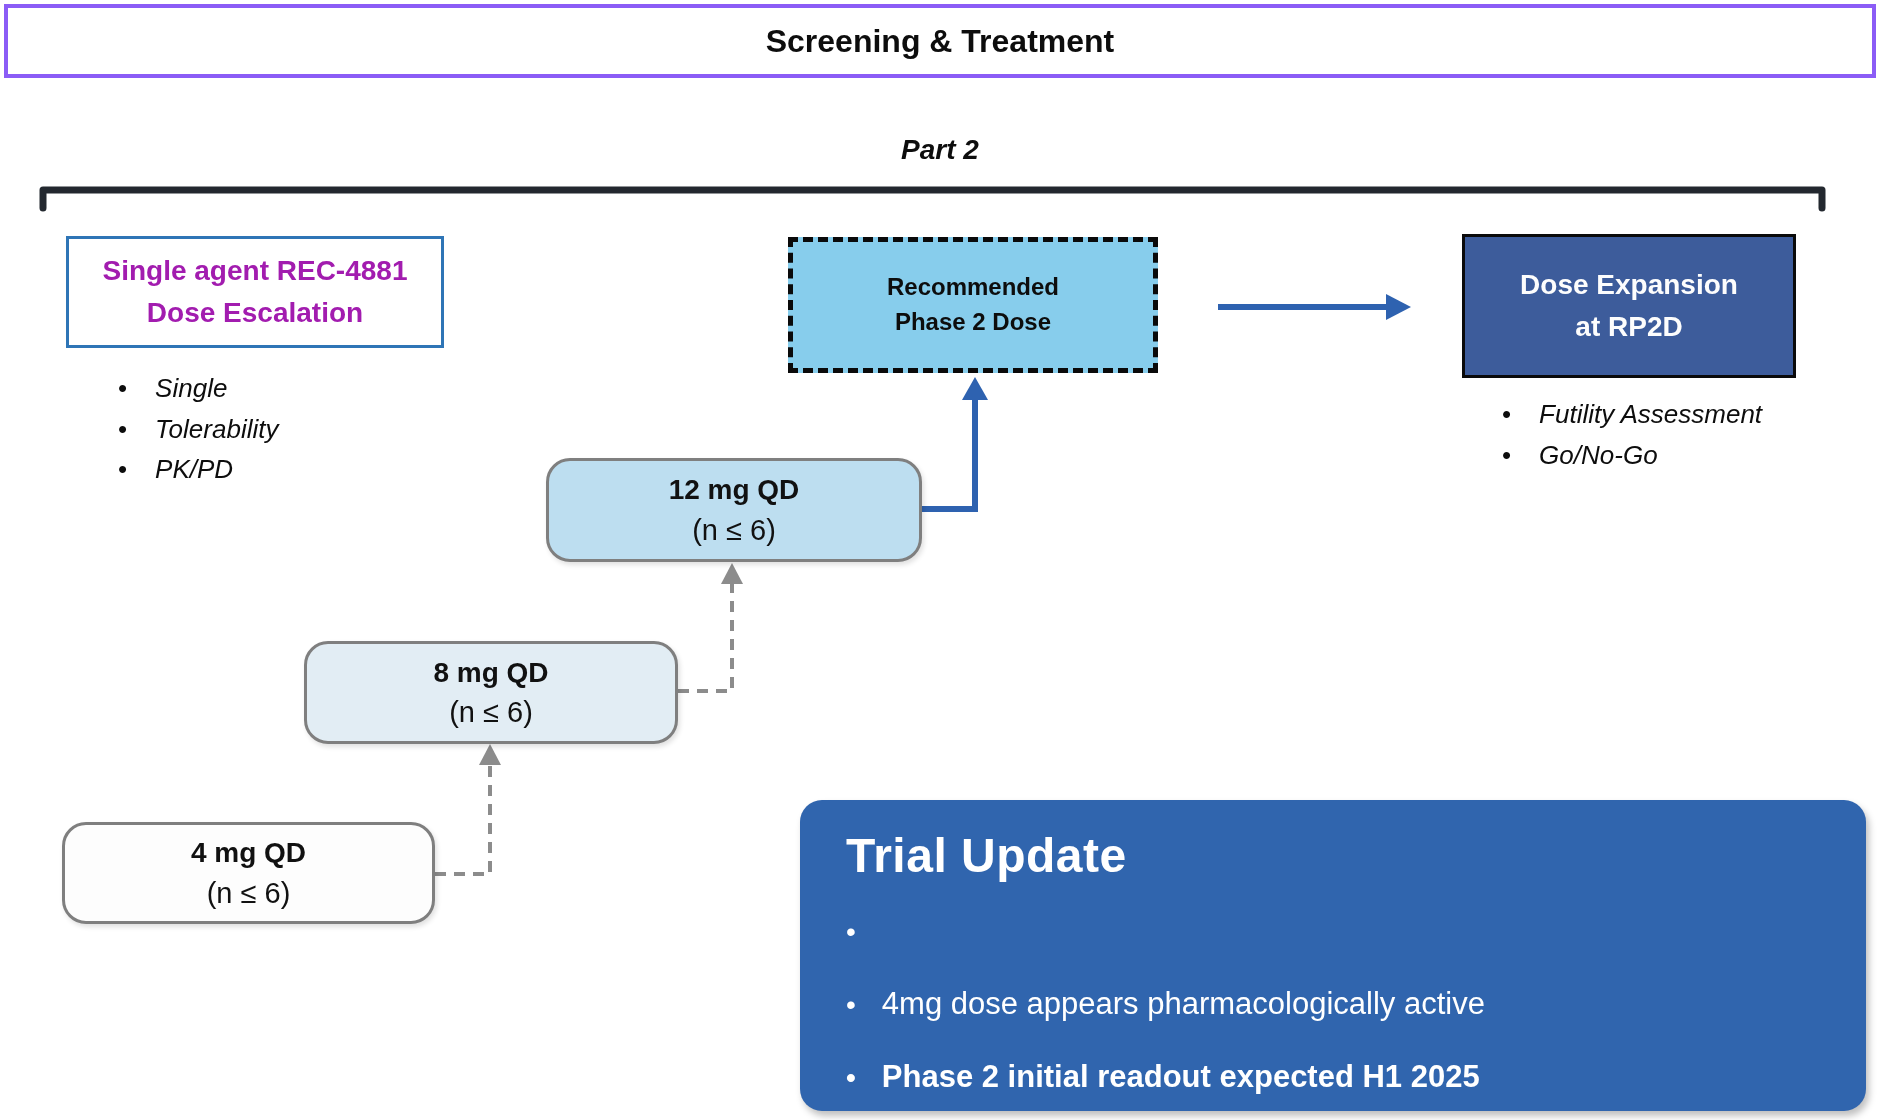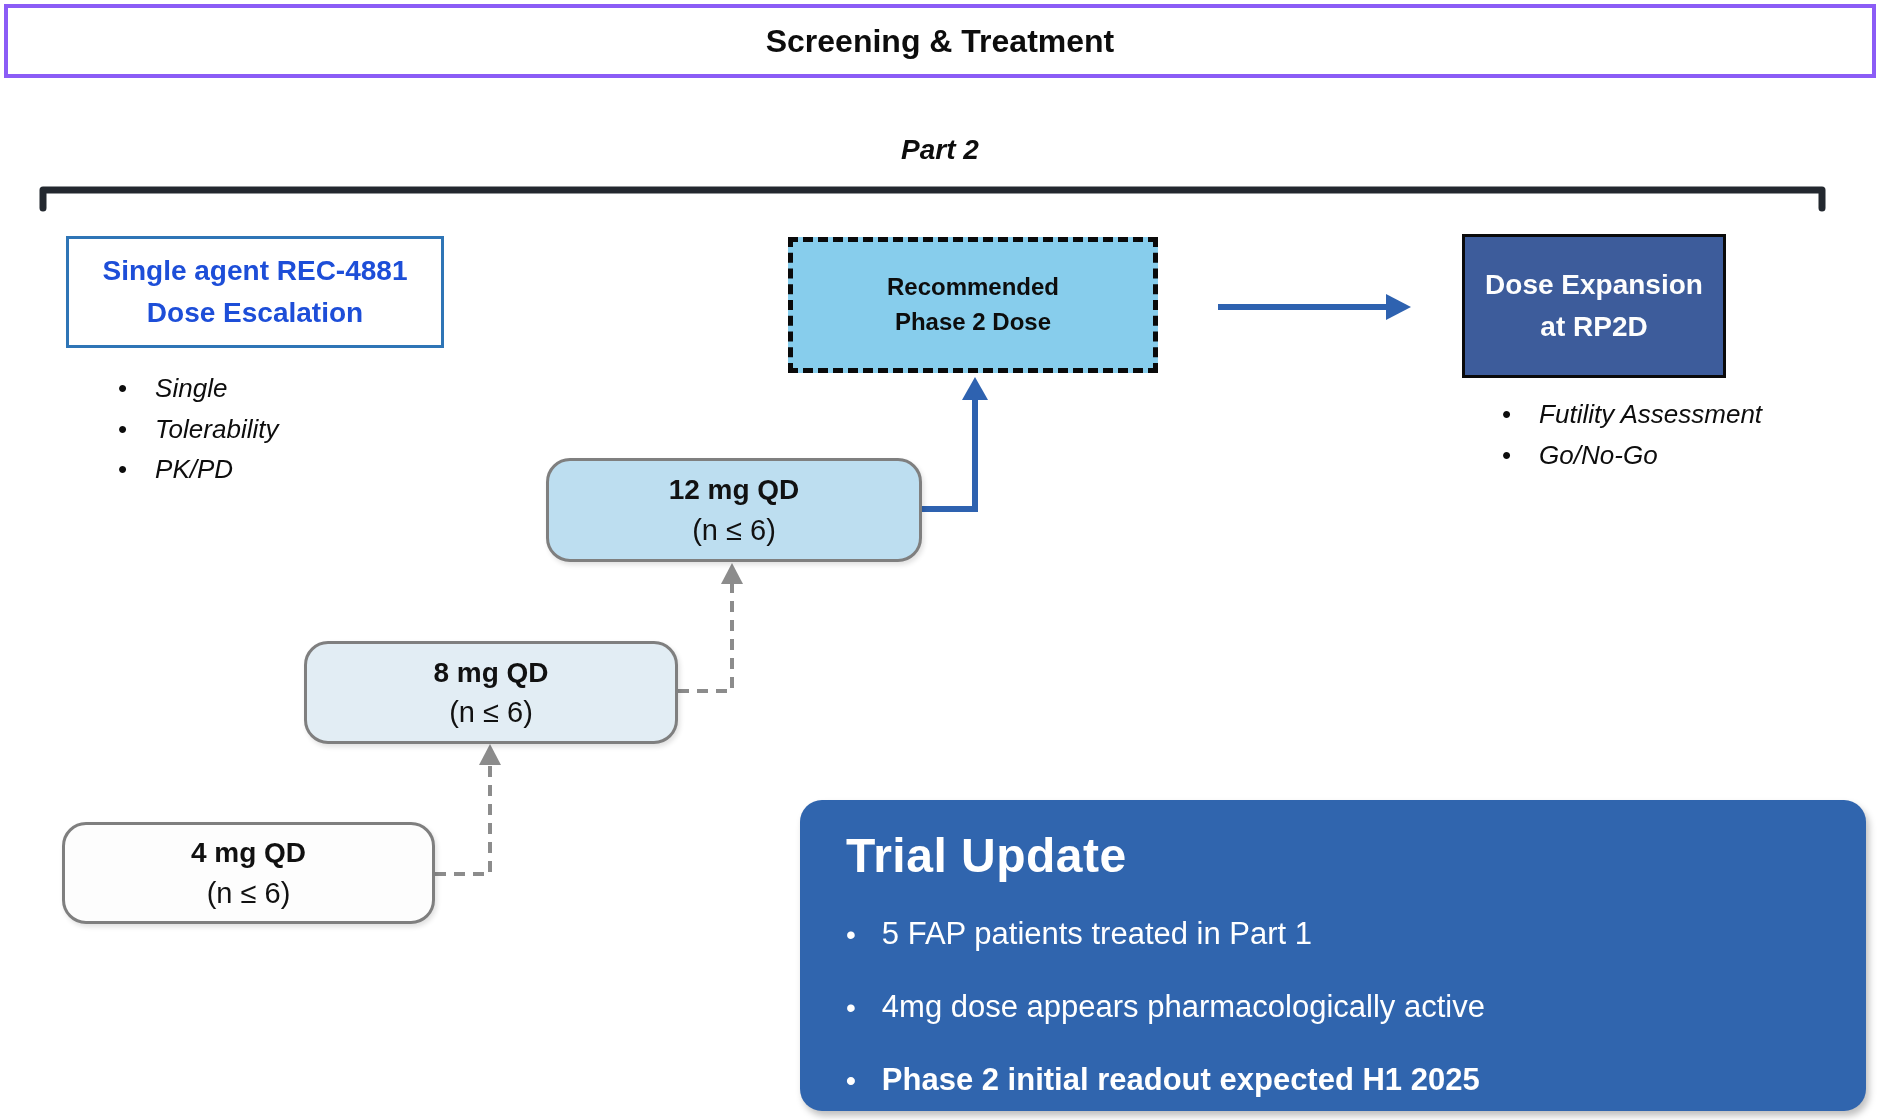--- a/index.html
+++ b/index.html
@@ -27,30 +27,30 @@
 
   
   .box { display: flex; flex-direction: column; align-items: center; justify-content: center; text-align: center; }
   .box .l1 { font-size: 28px; font-weight: bold; line-height: 1.45; }
   .box .l2 { font-size: 29px; font-weight: normal; line-height: 1.35; }
 
   .escalation-box {
     left: 66px; top: 236px; width: 378px; height: 112px;
     background: #ffffff; border: 3px solid #2e75b6;
   }
-  .escalation-box .l1, .escalation-box .l2b { font-size: 28px; font-weight: bold; line-height: 1.5; color: #1d4ed8; }
+  .escalation-box .l1, .escalation-box .l2b { font-size: 28px; font-weight: bold; line-height: 1.5; color: #a21caf; }
 
   .rp2d-box {
     left: 788px; top: 237px; width: 370px; height: 136px;
     background: #87cdec; border: 5px dashed #0a0a0a;
   }
   .rp2d-box .l1, .rp2d-box .l2b { font-size: 24px; font-weight: bold; line-height: 1.45; color: #0d0d0d; }
 
   .expansion-box {
-    left: 1462px; top: 234px; width: 264px; height: 144px;
+    left: 1462px; top: 234px; width: 334px; height: 144px;
     background: #3d5c9b; border: 3px solid #0a0a0a;
   }
   .expansion-box .l1, .expansion-box .l2b { font-size: 28px; font-weight: bold; line-height: 1.5; color: #fdfdfd; }
 
   .dose-box {
     border: 3px solid #7f7f7f; border-radius: 24px;
     box-shadow: 2px 3px 5px rgba(0,0,0,0.12);
     text-align: center;
   }
   .dose-12 { left: 546px; top: 458px; width: 376px; height: 104px; background: #bddef0; }
@@ -153,21 +153,20 @@
 <div class="abs box dose-box dose-4">
   <div class="l1">4 mg QD</div>
   <div class="l2">(n ≤ 6)</div>
 </div>
 
 <div class="abs trial-box">
   <h2>Trial Update</h2>
   <ul class="trial-bullets">
     <li>
         <span class="dot">•</span>
-        <span>5 FAP patients treated in Part 1</span>
       </li>
     <li>
         <span class="dot">•</span>
         <span>4mg dose appears pharmacologically active</span>
       </li>
     <li class="bold">
         <span class="dot">•</span>
         <span>Phase 2 initial readout expected H1 2025</span>
       </li>
   </ul>

